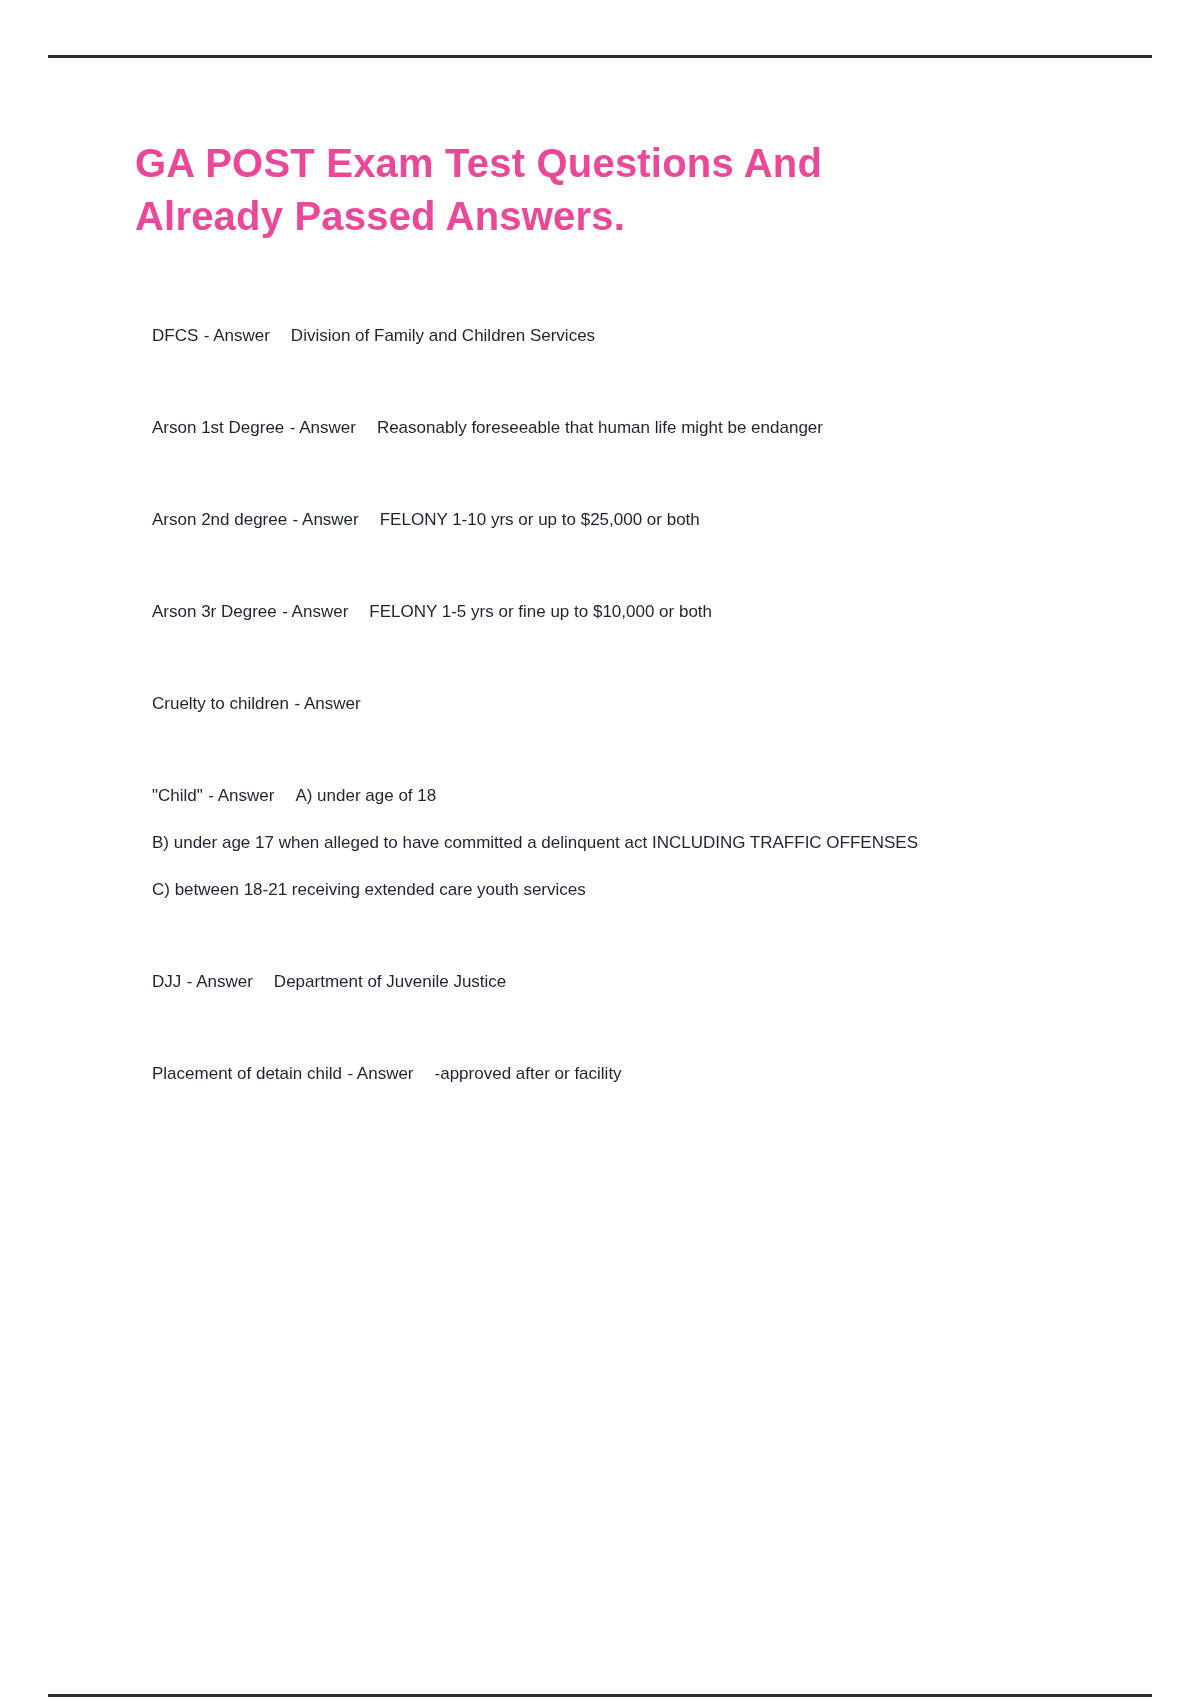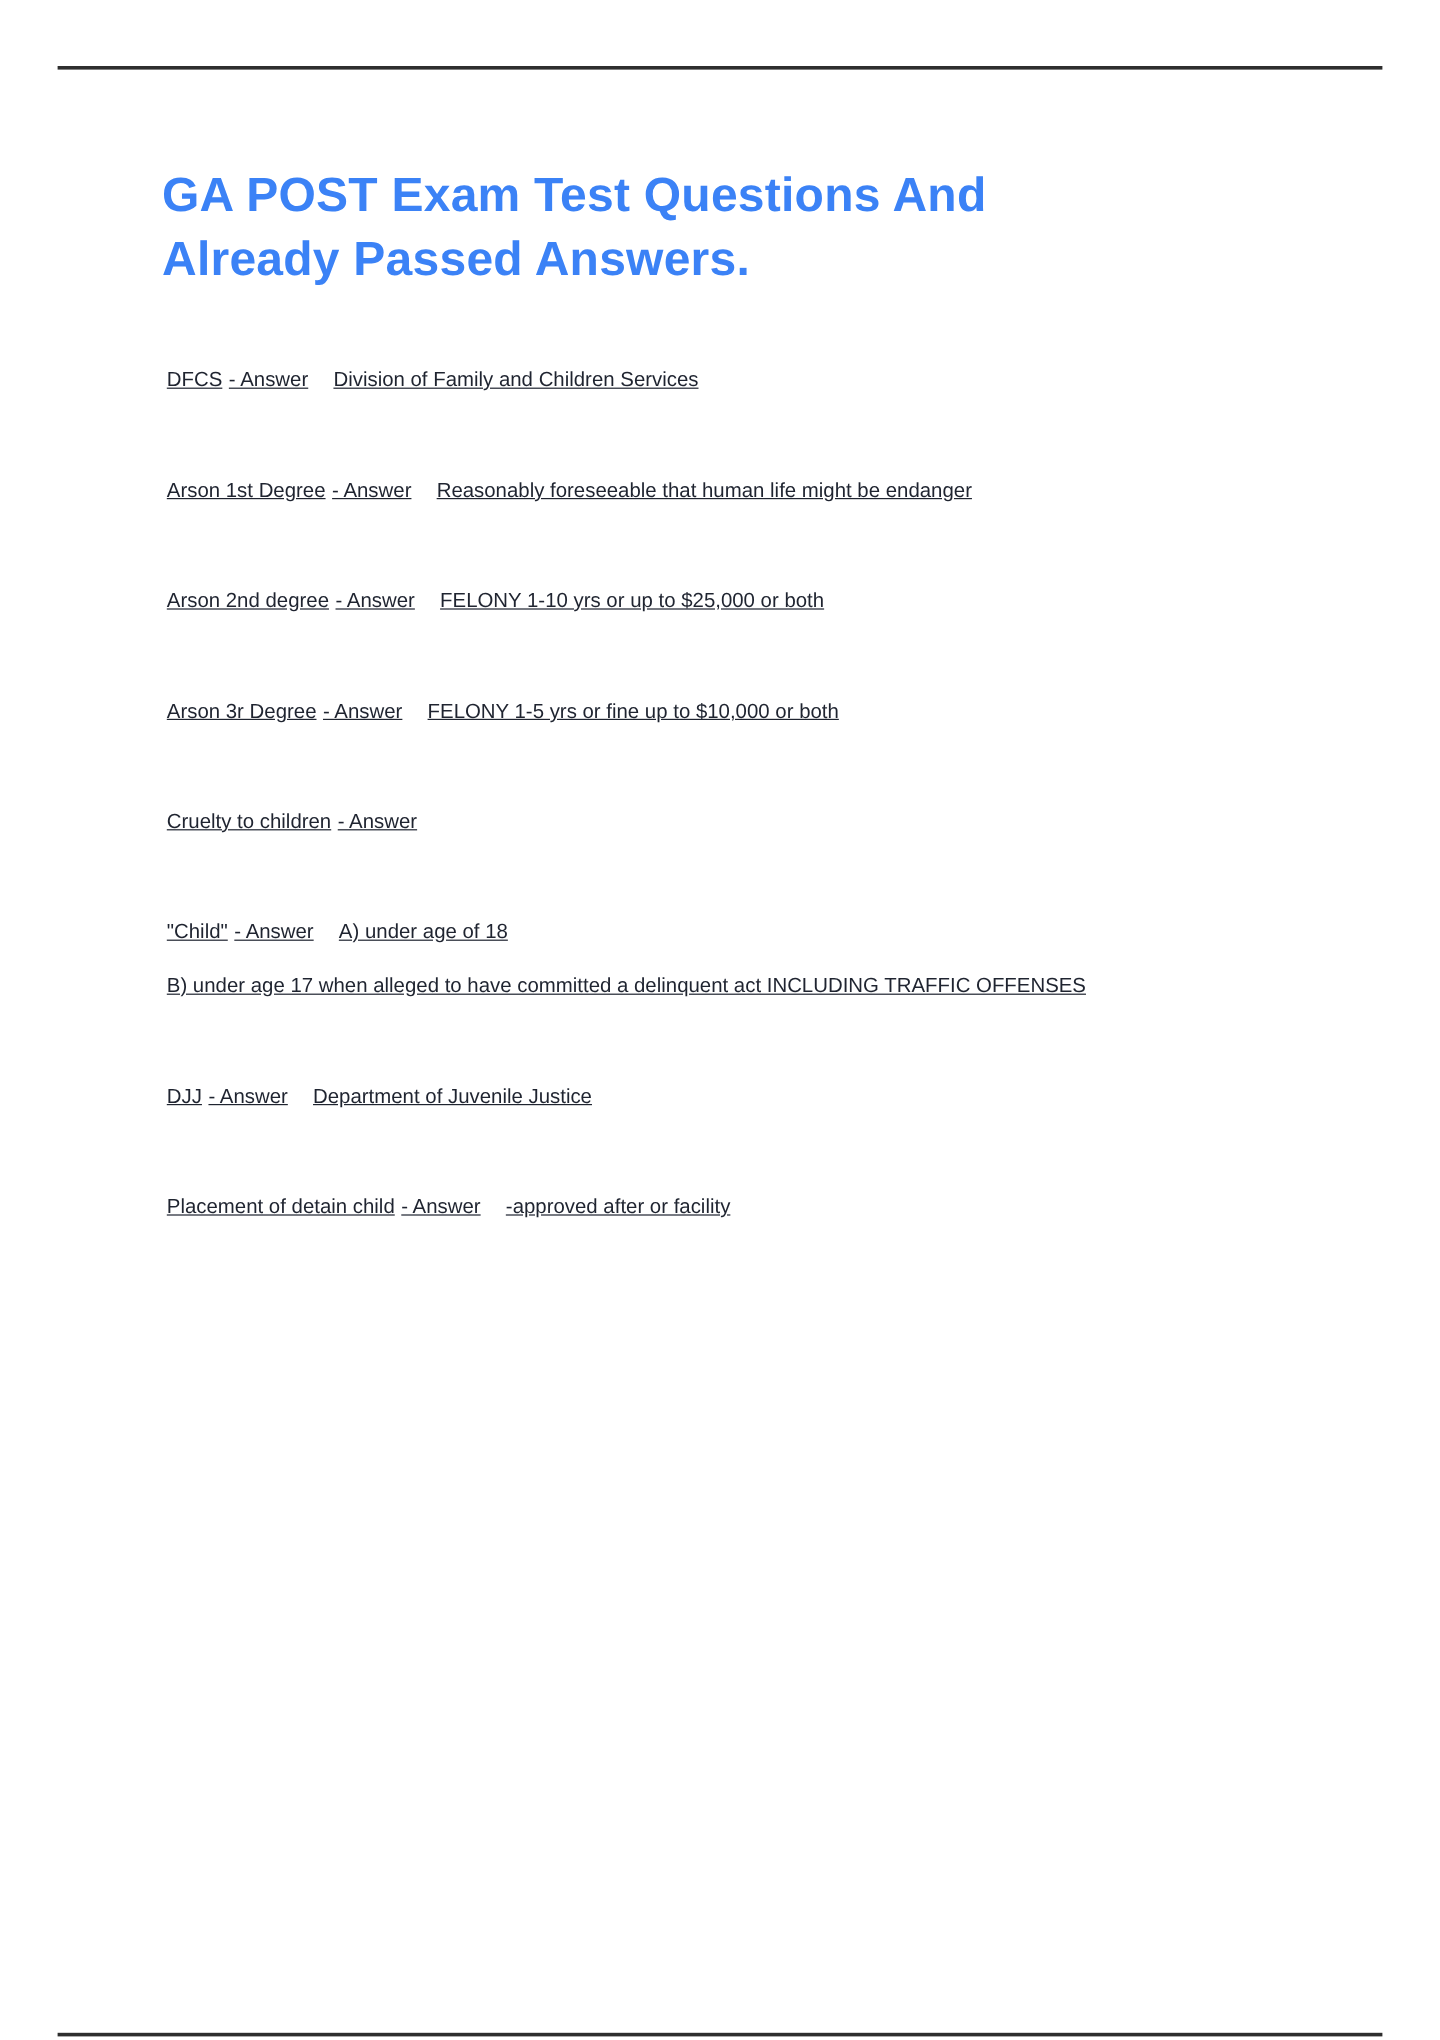--- a/index.html
+++ b/index.html
@@ -25,38 +25,37 @@
   .rule-top { top: 55px; }
   .rule-bottom { top: 1694px; }
 
   .content {
     position: absolute;
     left: 135px;
     top: 137px;
     width: 980px;
   }
   .doc-title {
-    margin: 0 0 59px 0;
+    margin: 0 0 78px 0;
     font-size: 40px;
     font-weight: bold;
     line-height: 53px;
-    color: #3b82f6;
+    color: #ec4899;
     letter-spacing: 0.2px;
   }
   .doc-title .title-line { display: block; }
 
   .qa { margin: 0; }
   .qa + .qa { margin-top: 62px; }
 
   .line {
-    margin: 4px;
+    margin: 17px;
     font-size: 17px;
     line-height: 30px;
     color: #1f2430;
-    text-decoration: underline;
   }
   .line + .line { margin-top: 15px; }
 
   .sep { margin-left: 0.32em; }
   .ans { margin-left: 21px; }
 </style>
 </head>
 <body>
 
 <div class="page">
@@ -85,20 +84,21 @@
     </div>
 
     <div class="qa">
       <p class="line"><span>Cruelty to children</span><span class="sep">- Answer</span><span class="ans"></span></p>
     </div>
 
 
     <div class="qa">
       <p class="line"><span>"Child"</span><span class="sep">- Answer</span><span class="ans">A) under age of 18</span></p>
       <p class="line">B) under age 17 when alleged to have committed a delinquent act INCLUDING TRAFFIC OFFENSES</p>
+      <p class="line">C) between 18-21 receiving extended care youth services</p>
     </div>
 
     <div class="qa">
       <p class="line"><span>DJJ</span><span class="sep">- Answer</span><span class="ans">Department of Juvenile Justice</span></p>
     </div>
 
     <div class="qa">
       <p class="line"><span>Placement of detain child</span><span class="sep">- Answer</span><span class="ans">-approved after or facility</span></p>
     </div>
 

